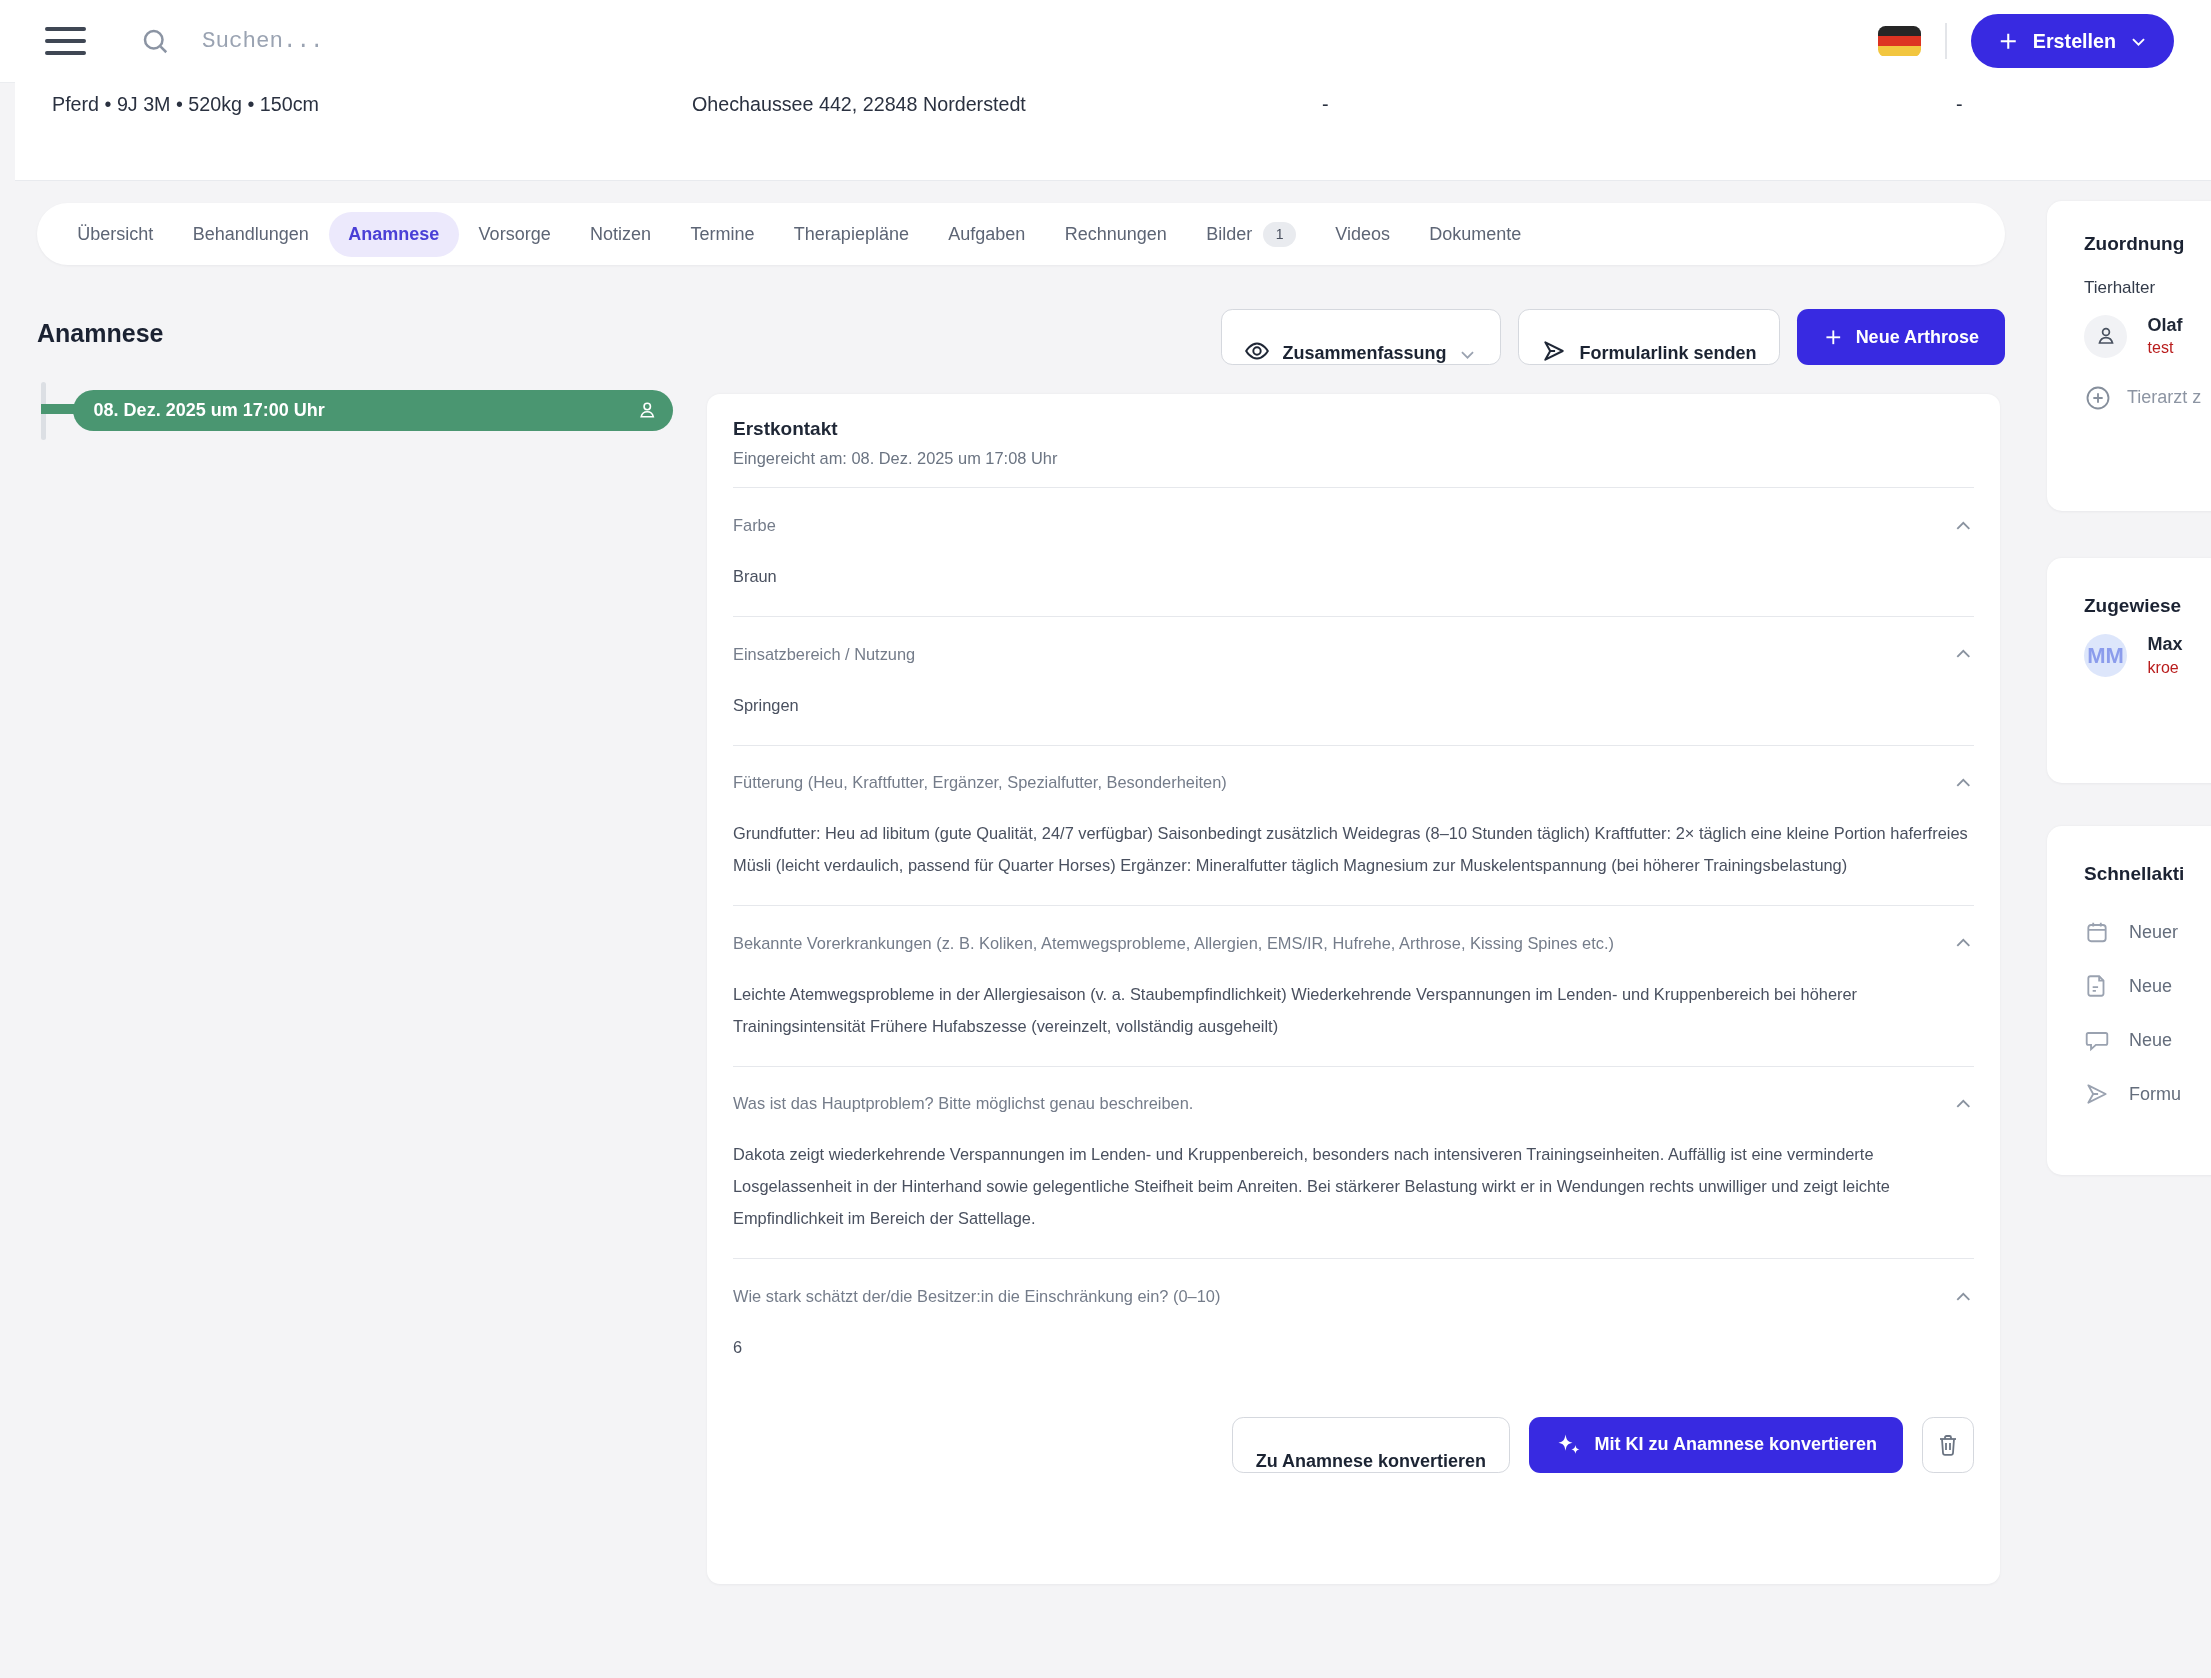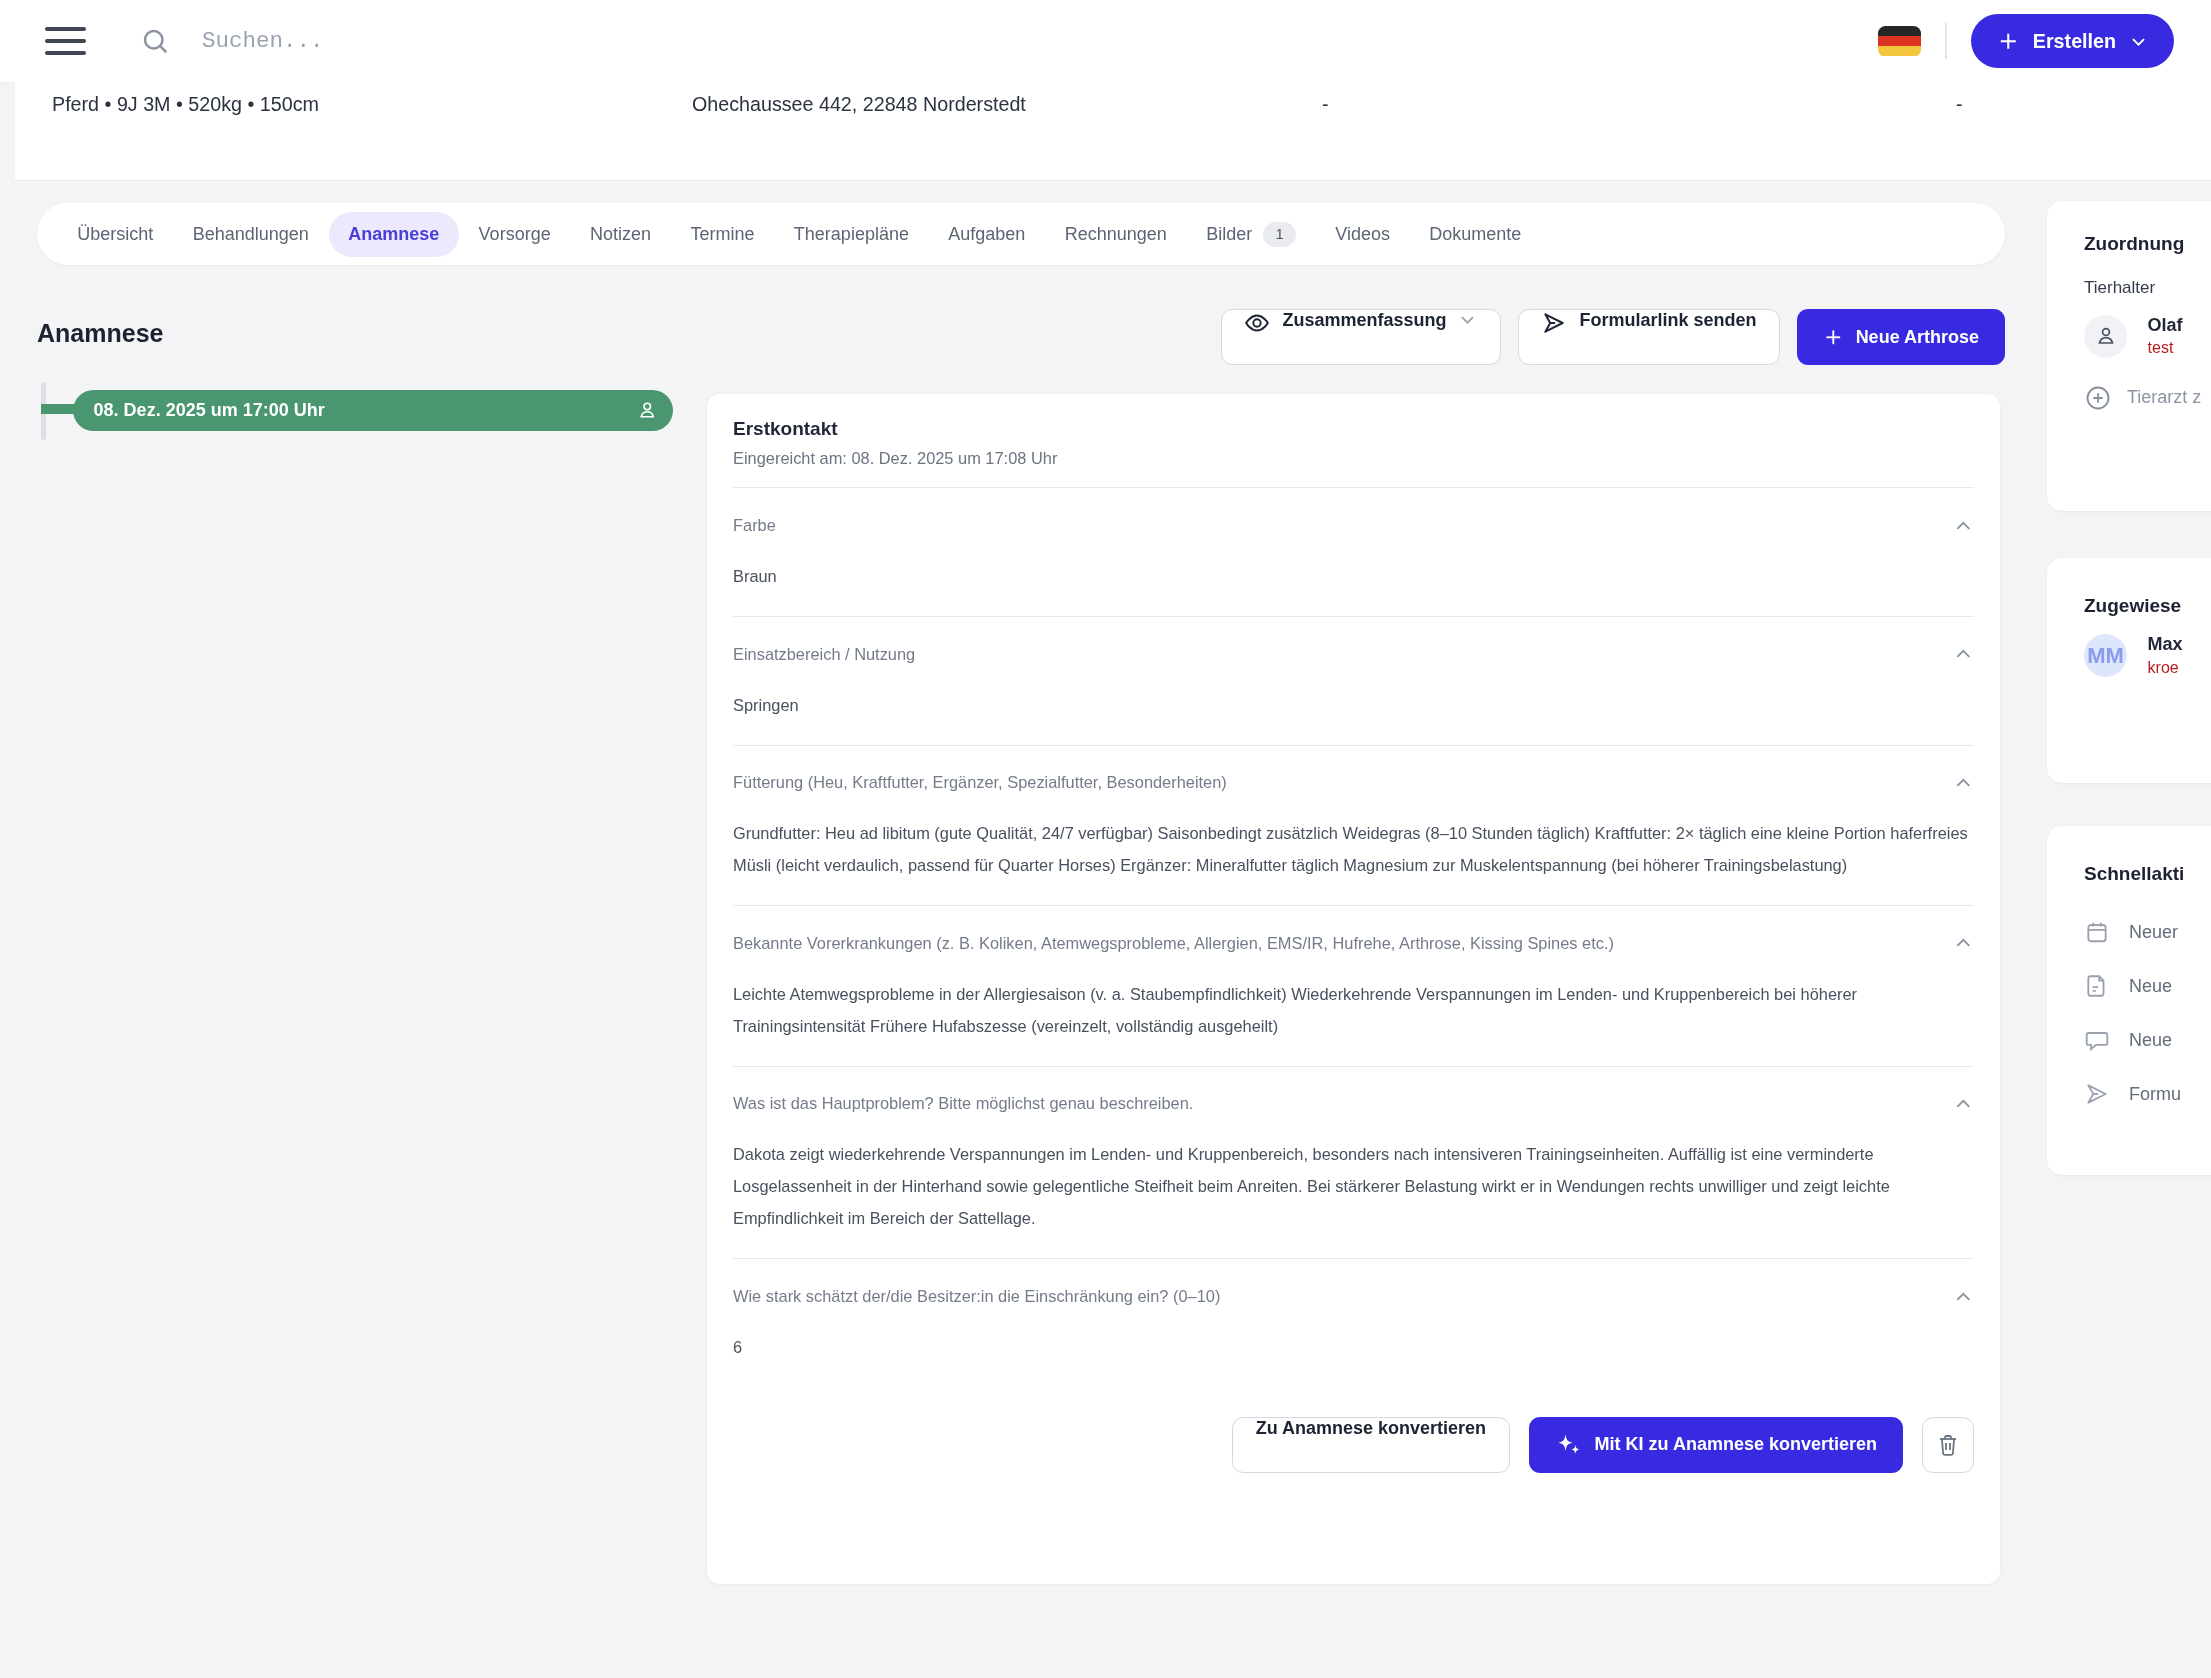--- a/index.html
+++ b/index.html
@@ -26,21 +26,21 @@
 
   
   .tabbar{position:absolute;left:37px;top:203px;width:1968px;height:62px;background:#fff;border-radius:31px;box-shadow:0 0.9px 2.8px rgba(16,24,40,.05);display:flex;align-items:center;padding:0 20.6px;box-sizing:border-box;}
   .tab{display:flex;align-items:center;gap:11.2px;height:45px;padding:0 19.7px;border-radius:22.5px;font-size:18px;color:#5d6575;cursor:pointer;white-space:nowrap;}
   .tab.active{background:#ece9fc;color:#4a3fd6;font-weight:bold;}
   .tab .badge{min-width:25px;height:25px;border-radius:13px;background:#e9ebef;color:#49505f;font-size:14px;display:flex;align-items:center;justify-content:center;padding:0 3.7px;}
 
   
   .page-title{position:absolute;left:37px;top:319px;font-size:25px;font-weight:600;color:#1b2232;}
   .actions-row{position:absolute;left:37px;top:309px;width:1968px;display:flex;justify-content:flex-end;gap:17px;}
-  .btn-light{display:flex;align-items:flex-start;gap:12px;background:#fff;border:0.9px solid #d5d8de;border-radius:11.2px;height:56px;padding:0 22.5px;font-size:18px;font-weight:bold;color:#1c2433;box-sizing:border-box;cursor:pointer;}
+  .btn-light{display:flex;align-items:flex-end;gap:12px;background:#fff;border:0.9px solid #d5d8de;border-radius:11.2px;height:56px;padding:0 22.5px;font-size:18px;font-weight:bold;color:#1c2433;box-sizing:border-box;cursor:pointer;}
   .btn-primary{display:flex;align-items:center;gap:12px;background:#382ae1;border:none;border-radius:11.2px;height:56px;padding:0 26px;font-size:18px;font-weight:bold;color:#fff;cursor:pointer;}
 
   
   .tl-rail{position:absolute;left:41px;top:382px;width:4.7px;height:58px;border-radius:2.8px;background:#dcdfe4;}
   .tl-connector{position:absolute;left:41px;top:404px;width:37px;height:10.3px;background:#4a9671;}
   .tl-pill{position:absolute;left:73px;top:390px;width:600px;height:41px;border-radius:20.6px;background:#4a9671;display:flex;align-items:center;cursor:pointer;}
   .tl-pill .date{margin-left:20.6px;color:#fff;font-weight:bold;font-size:18px;}
   .tl-pill .person{margin-left:auto;margin-right:15px;}
 
   

